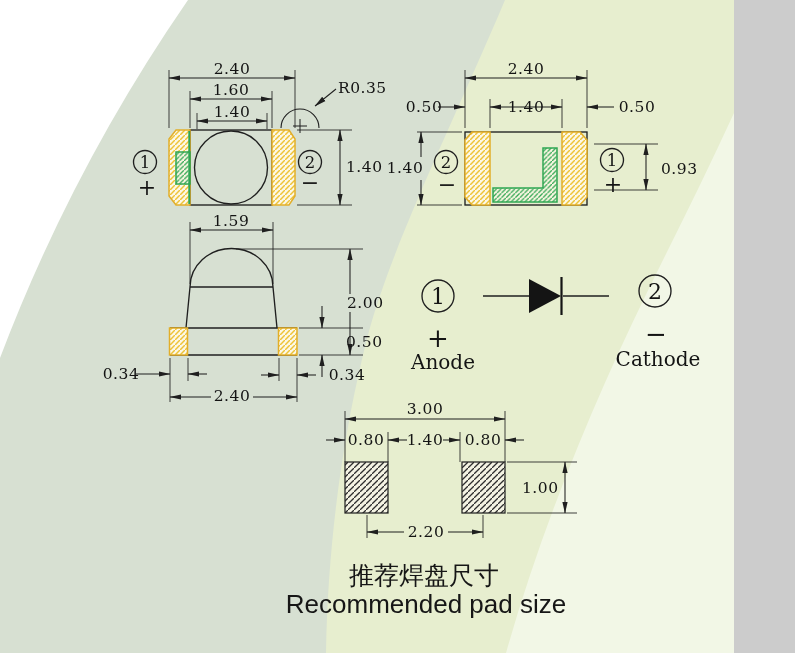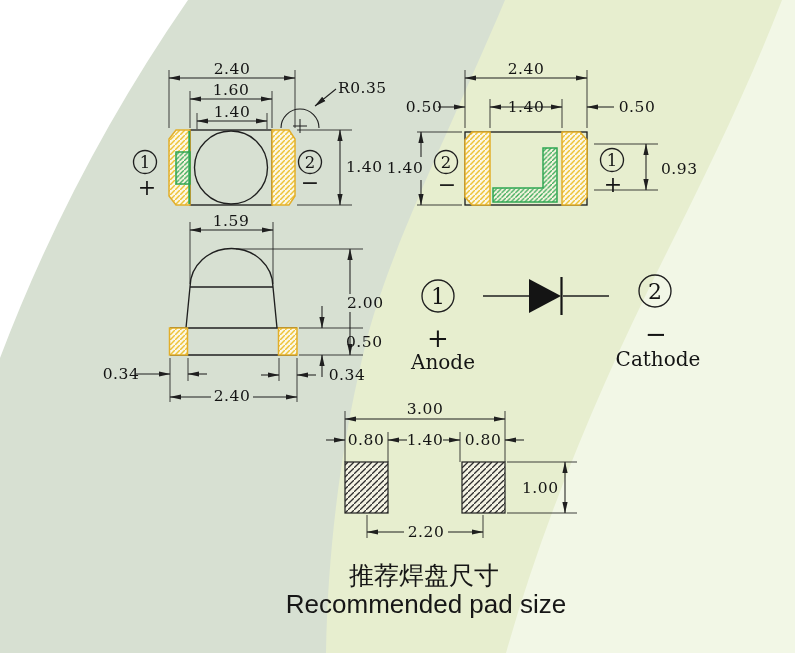--- a/index.html
+++ b/index.html
@@ -1,16 +1,16 @@
 <!DOCTYPE html>
 <html><head>
 <meta charset="utf-8">
 <style>
   html,body{margin:0;padding:0;background:#ccc;}
-  #stage{position:relative;width:795px;height:653px;overflow:hidden;background:#e7eecf;}
+  #stage{position:relative;width:734px;height:653px;overflow:hidden;background:#e7eecf;}
   svg{position:absolute;left:0;top:0;}
   .dim{stroke:#1f1f1f;stroke-width:1.05;fill:none;}
   .ext{stroke:#1f1f1f;stroke-width:0.85;fill:none;}
   .obj{stroke:#1f1f1f;stroke-width:1.35;fill:none;}
   .padY{fill:url(#hy);stroke:#e2ae2a;stroke-width:1.5;}
   .padG{fill:url(#hg);stroke:#2fa653;stroke-width:1.5;}
   .padB{fill:url(#hb);stroke:#232323;stroke-width:1.25;}
   .dimtxt{font-family:"DejaVu Serif","Liberation Serif",serif;font-size:15.5px;fill:#141414;letter-spacing:.5px;}
   .numtxt{font-family:"DejaVu Serif","Liberation Serif",serif;font-size:16.5px;fill:#141414;}
   .numbig{font-family:"DejaVu Serif","Liberation Serif",serif;font-size:22px;fill:#141414;}

